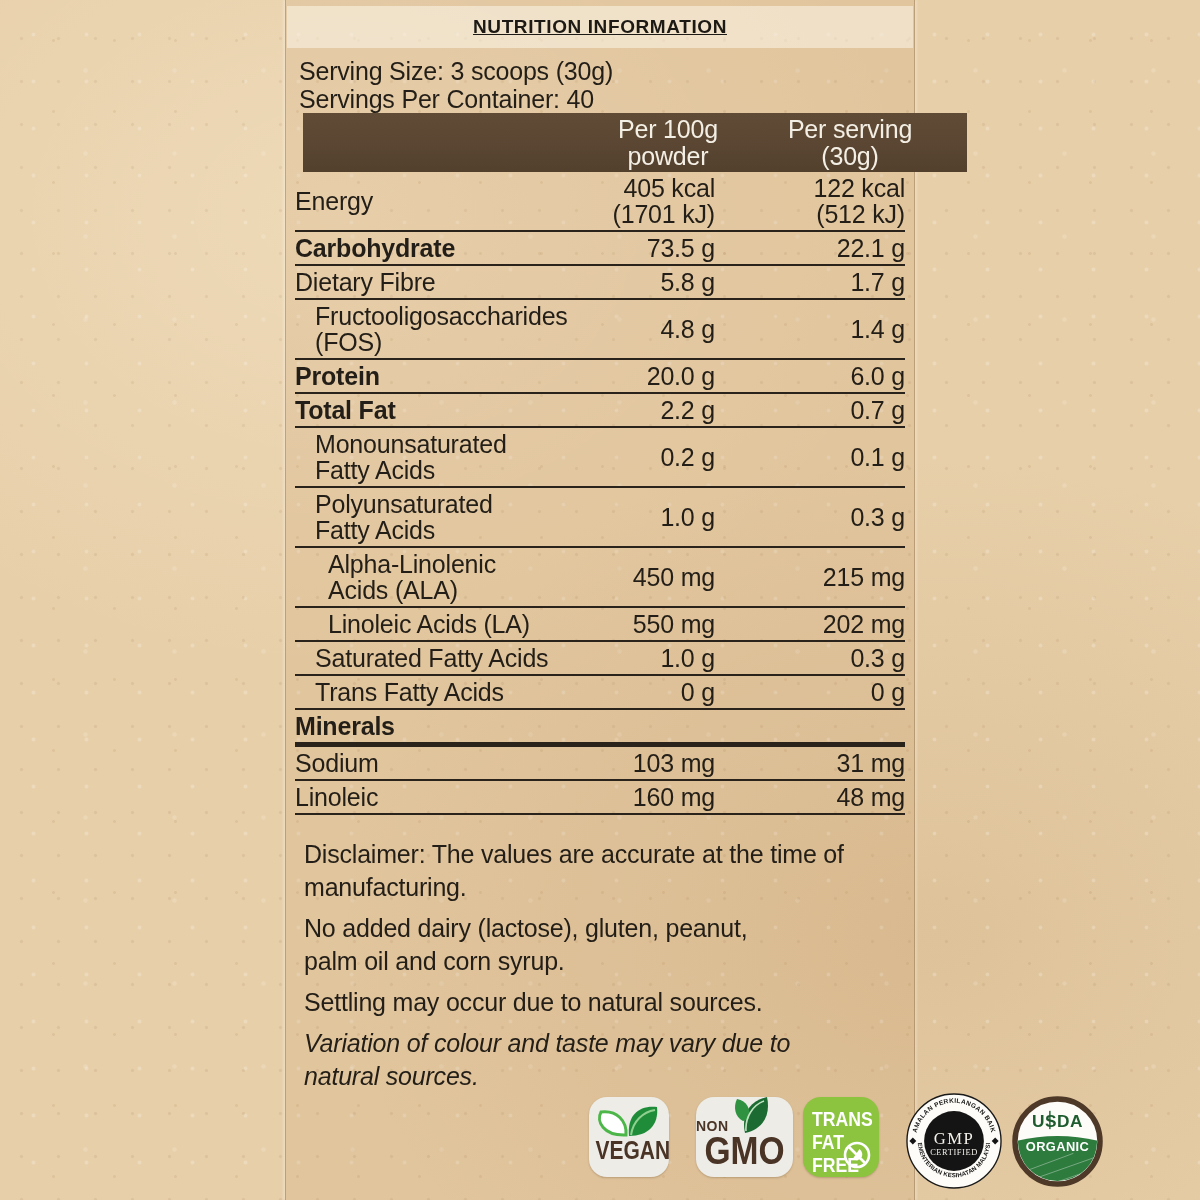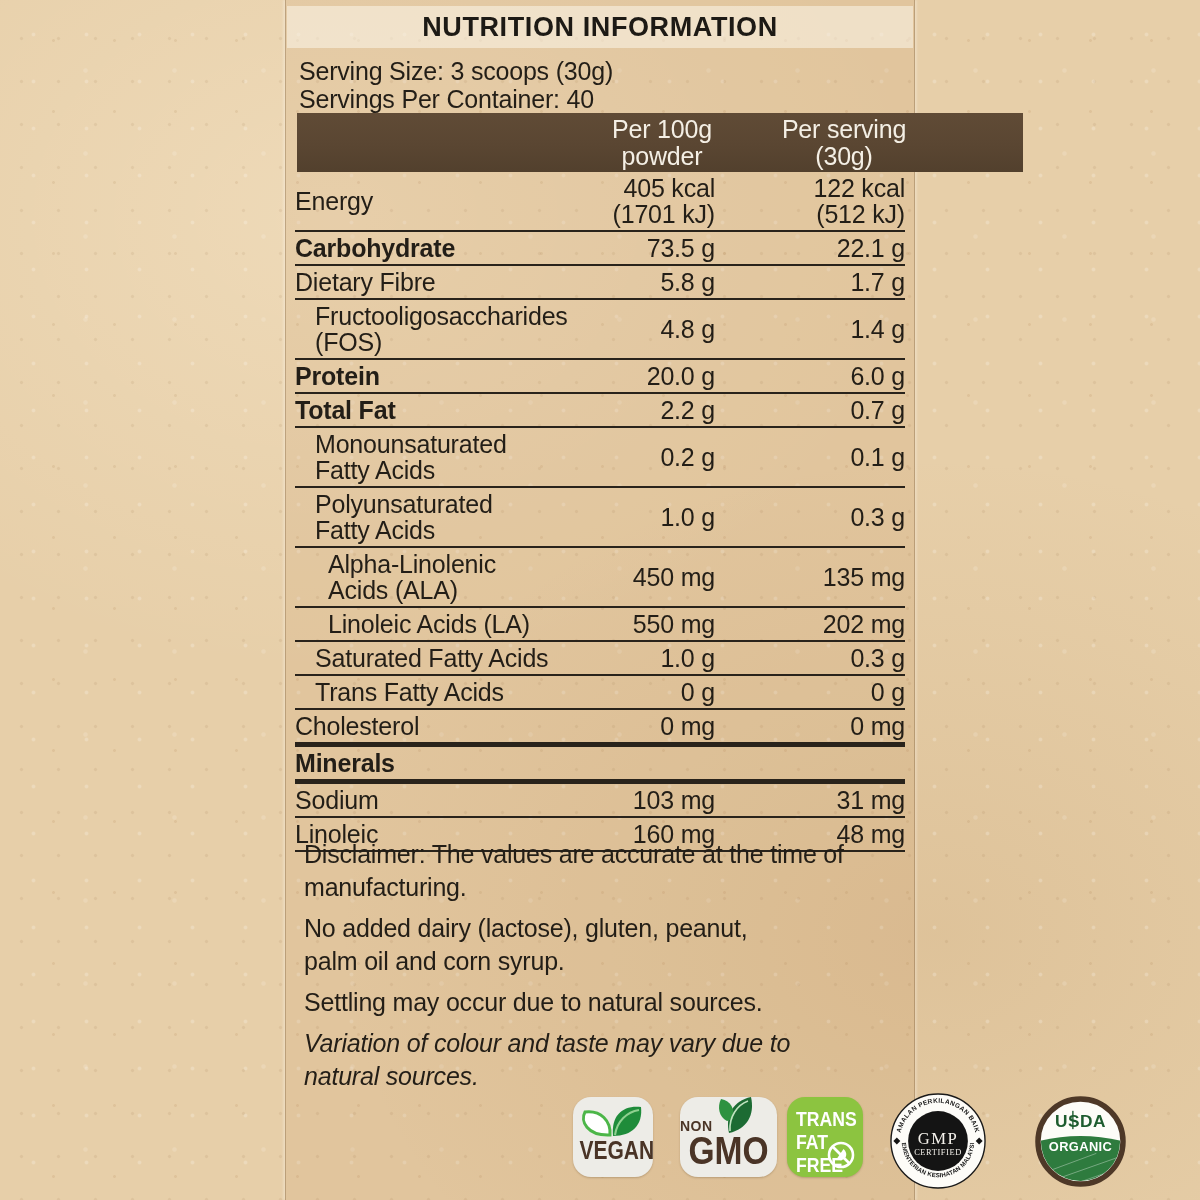--- a/index.html
+++ b/index.html
@@ -27,27 +27,27 @@
     position:absolute;left:285px;top:0;width:630px;height:1200px;
     background:rgba(186,134,74,.13);
     box-shadow:inset 1px 0 0 rgba(90,60,30,.28), inset -1px 0 0 rgba(90,60,30,.28),
                2px 0 2px rgba(255,255,255,.25), -2px 0 2px rgba(255,255,255,.25);
   }
   .title-band{
     position:absolute;left:2px;top:6px;width:626px;height:42px;
     background:rgba(255,252,245,.48);
   }
   .title-band h1{
-    margin:0;font-size:27px;line-height:42px;text-align:center;
-    font-weight:bold;letter-spacing:.6px;color:#1d1a15;
+    margin:0;font-size:19px;line-height:42px;text-align:center;
+    font-weight:bold;letter-spacing:.6px;color:#1d1a15;text-decoration:underline;
   }
   .serving{position:absolute;left:14px;top:58px;font-size:25px;line-height:27.5px;letter-spacing:-.2px;}
   
   .header-bar{
-    position:absolute;left:12px;top:113px;width:726px;height:59px;
+    position:absolute;left:18px;top:113px;width:664px;height:59px;
     background:linear-gradient(180deg,#604b36 0%,var(--header-bar,#5a4632) 55%,#52402d 100%);
   }
   .hcol{
     position:absolute;top:2px;width:200px;height:55px;display:flex;align-items:center;justify-content:center;
     color:#f4efe5;font-size:25px;line-height:27px;text-align:center;white-space:pre-line;letter-spacing:-.2px;
   }
   .hcol2{left:265px;}
   .hcol3{left:447px;}
   
   table.nutri{
@@ -64,38 +64,38 @@
   td.c2{width:110px;text-align:right;padding-right:3px;}
   td.c3{width:190px;text-align:right;padding-right:8px;}
   tr.b td.c1{font-weight:bold;}
   tr.ind1 td.c1{padding-left:20px;}
   tr.ind2 td.c1{padding-left:33px;}
   
   .notes{position:absolute;left:19px;top:838px;width:600px;}
   .notes p{margin:0 0 8px 0;font-size:25px;line-height:33px;white-space:pre-line;letter-spacing:-.2px;}
   .notes p.it{font-style:italic;}
   
-  .badge{position:absolute;box-sizing:border-box;}
+  .badge{position:absolute;box-sizing:border-box;margin-left:16px;}
   .sq{border-radius:18px;background:var(--badge-bg,#edece7);box-shadow:0 1px 2px rgba(80,50,20,.25);}
   .vegan{left:288px;top:1097px;width:80px;height:80px;text-align:center;}
   .vegan .leaves{margin-top:6px;}
   .vegan .lbl{font-size:25px;font-weight:bold;color:var(--badge-brown,#4a3426);
     transform:scaleX(.84);transform-origin:center;margin-top:-3px;letter-spacing:0;}
   .nongmo{left:395px;top:1097px;width:97px;height:80px;text-align:center;}
   .nongmo .row1{display:flex;align-items:flex-end;justify-content:center;height:34px;margin-top:4px;}
   .nongmo .non{font-size:14px;font-weight:bold;color:var(--badge-brown,#4a3426);letter-spacing:.5px;margin-bottom:1px;}
   .nongmo .gmo{font-size:39px;font-weight:bold;color:var(--badge-brown,#4a3426);
     transform:scaleX(.86);transform-origin:center;margin-top:-4px;line-height:40px;}
   .transfat{left:502px;top:1097px;width:76px;height:80px;background:var(--badge-green,#8cc440);
     border-radius:18px;box-shadow:0 1px 2px rgba(80,50,20,.25);}
   .transfat .t{position:absolute;left:9px;top:10px;color:#fff;font-weight:bold;font-size:21px;line-height:23px;
     transform:scaleX(.84);transform-origin:left;white-space:pre-line;}
   .transfat svg{position:absolute;right:7px;bottom:7px;}
   .gmp{left:604px;top:1092px;width:98px;height:98px;}
-  .usda{left:750px;top:1096px;width:91px;height:91px;}
+  .usda{left:711px;top:1096px;width:91px;height:91px;}
   .badge svg{display:block;margin:0 auto;}
 </style>
 </head>
 <body>
 
 <div class="paper">
   <div class="panel">
 
     <div class="title-band">
       <h1>NUTRITION INFORMATION</h1>
@@ -157,41 +157,36 @@
           <tr class="ind1">
     <td class="c1">Polyunsaturated
 Fatty Acids</td>
     <td class="c2">1.0 g</td>
     <td class="c3">0.3 g</td>
   </tr>
           <tr class="ind2">
     <td class="c1">Alpha-Linolenic
 Acids (ALA)</td>
     <td class="c2">450 mg</td>
-    <td class="c3">135 mg</td>
+    <td class="c3">215 mg</td>
   </tr>
           <tr class="ind2">
     <td class="c1">Linoleic Acids (LA)</td>
     <td class="c2">550 mg</td>
     <td class="c3">202 mg</td>
   </tr>
           <tr class="ind1">
     <td class="c1">Saturated Fatty Acids</td>
     <td class="c2">1.0 g</td>
     <td class="c3">0.3 g</td>
   </tr>
           <tr class="ind1">
     <td class="c1">Trans Fatty Acids</td>
     <td class="c2">0 g</td>
     <td class="c3">0 g</td>
-  </tr>
-          <tr class="ind0 thick">
-    <td class="c1">Cholesterol</td>
-    <td class="c2">0 mg</td>
-    <td class="c3">0 mg</td>
   </tr>
           <tr class="ind0 b thick">
     <td class="c1">Minerals</td>
     <td class="c2"></td>
     <td class="c3"></td>
   </tr>
           <tr class="ind0">
     <td class="c1">Sodium</td>
     <td class="c2">103 mg</td>
     <td class="c3">31 mg</td>

